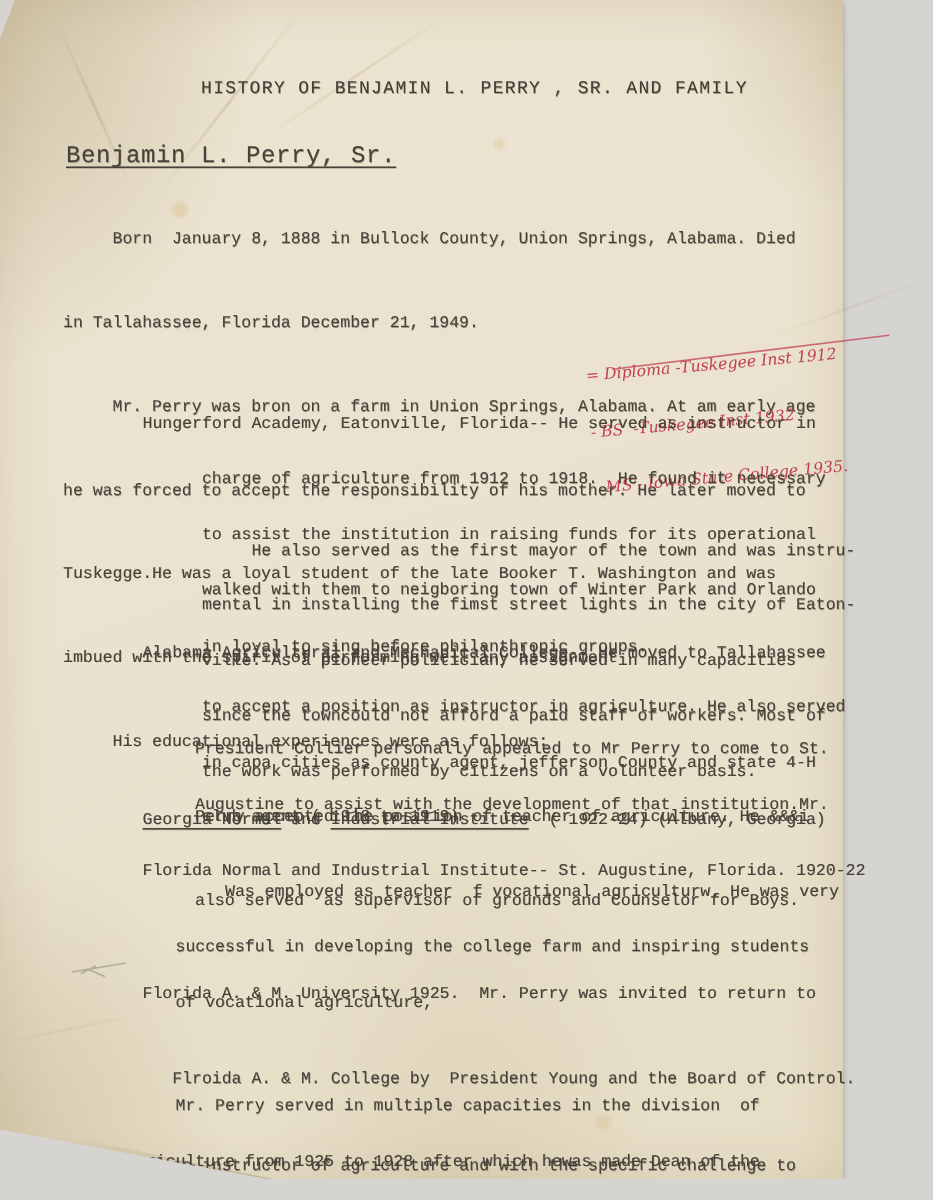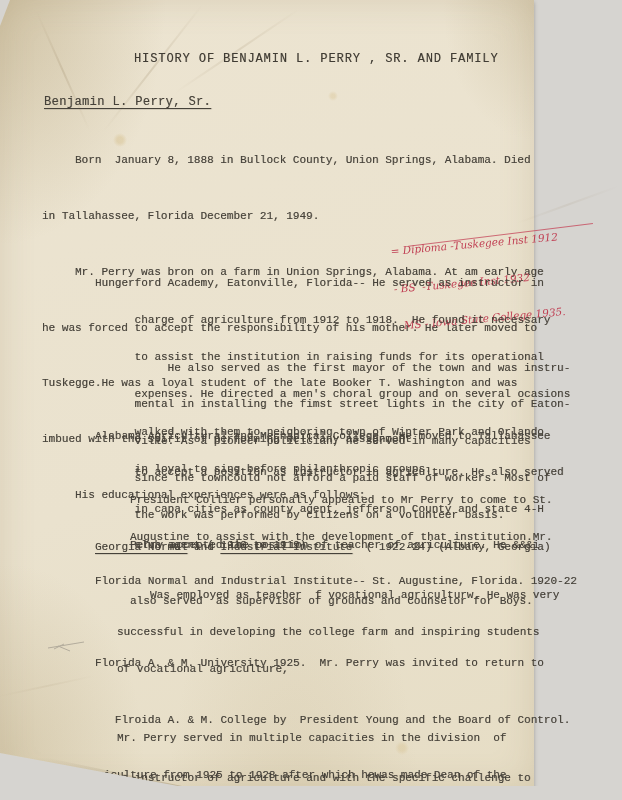--- a/index.html
+++ b/index.html
@@ -15,38 +15,39 @@
       radial-gradient(circle at 333px 96px, rgba(190,150,60,.16) 0 2px, transparent 5px),
       radial-gradient(circle at 568px 22px, rgba(190,150,60,.22) 0 3px, transparent 7px),
       radial-gradient(circle at 402px 748px, rgba(190,150,60,.15) 0 3px, transparent 7px),
       radial-gradient(ellipse at 0% 0%, rgba(168,148,103,.42), transparent 22%),
       radial-gradient(ellipse at 100% 1%, rgba(168,148,103,.25), transparent 12%),
       radial-gradient(ellipse at 2% 96%, rgba(168,148,103,.28), transparent 18%),
       radial-gradient(ellipse at 55% 115%, rgba(168,148,103,.18), transparent 32%),
       linear-gradient(160deg,#ece4d1 0%,#eae2ce 55%,#e6ddc5 100%);
     box-shadow: inset 0 0 34px rgba(150,128,85,.22), 0 2px 4px rgba(0,0,0,.25);
     clip-path: polygon(10px 0, 604px 0, 622px 16px, 622px 786px, 178px 786px, 0 753px, 0 26px);
+    padding-left: 28px;
   }
   .crease{position:absolute;width:2px;pointer-events:none;
     background:linear-gradient(to bottom, rgba(140,118,82,0), rgba(140,118,82,.20), rgba(140,118,82,0));}
   .c1{left:152px;top:-12px;height:160px;transform:rotate(38deg);}
   .c2{left:62px;top:6px;height:130px;transform:rotate(-24deg);}
   .c3{left:236px;top:-24px;height:150px;transform:rotate(56deg);opacity:.8;}
   .c4{left:566px;top:150px;height:110px;transform:rotate(70deg);opacity:.5;}
   .c5{left:46px;top:636px;height:100px;transform:rotate(78deg);opacity:.45;}
   .fold{position:absolute;left:0;bottom:2px;width:182px;height:38px;
     background:linear-gradient(to top, rgba(122,104,70,.30), rgba(122,104,70,0) 75%);
     clip-path:polygon(0 0, 100% 100%, 0 100%);}
   .typed{
     position:absolute;color:#46423a;white-space:pre;
     font-size:11.3px;letter-spacing:0;
     text-shadow:.35px .35px 0 rgba(70,64,56,.45);
   }
   .title{left:134px;top:52px;font-size:12px;letter-spacing:.9px;color:#403c34;}
-  .heading{left:44px;top:95px;font-size:12px;letter-spacing:.4px;
+  .heading{left:44px;top:95px;font-size:16px;letter-spacing:.4px;
     text-decoration:underline;text-underline-offset:2.5px;text-decoration-thickness:1px;}
   .block div{white-space:pre;}
   .block{position:absolute;color:#46423a;white-space:pre;
     font-size:11px;text-shadow:.35px .35px 0 rgba(70,64,56,.45);}
   #b-intro{left:42px;top:114px;line-height:18.6px;}
   #b-hungerford{left:95px;top:252px;line-height:12.4px;}
   #b-mayor{left:95px;top:337px;line-height:12.3px;}
   #b-famc{left:95px;top:406px;line-height:12.1px;}
   #b-staug1{left:130px;top:469px;line-height:12.4px;text-align:right;}
   #b-staug2{left:130px;top:499px;line-height:18.6px;}
@@ -93,21 +94,20 @@
     <div>= Diploma -Tuskegee Inst 1912</div>
     <div>- BS  -Tuskegee Inst 1932</div>
     <div>  MS - Iowa State College 1935.</div>
     <div class="flourish"></div>
   </div>
 
   <div class="block" id="b-hungerford">
     <div>Hungerford Academy, Eatonville, Florida-- He served as instructor in</div>
     <div>      charge of agriculture from 1912 to 1918.  He found it necessary</div>
     <div>      to assist the institution in raising funds for its operational</div>
-    <div>      expenses. He directed a men's choral group and on several ocasions</div>
     <div>      walked with them to neigboring town of Winter Park and Orlando</div>
     <div>      in loyal to sing before philanthropic groups.</div>
   </div>
 
   <div class="block" id="b-mayor">
     <div>           He also served as the first mayor of the town and was instru-</div>
     <div>      mental in installing the fimst street lights in the city of Eaton-</div>
     <div>      ville. As a pioneer politician, he served in many capacities</div>
     <div>      since the towncould not afford a paid staff of workers. Most of</div>
     <div>      the work was performed by citizens on a volunteer basis.</div>

